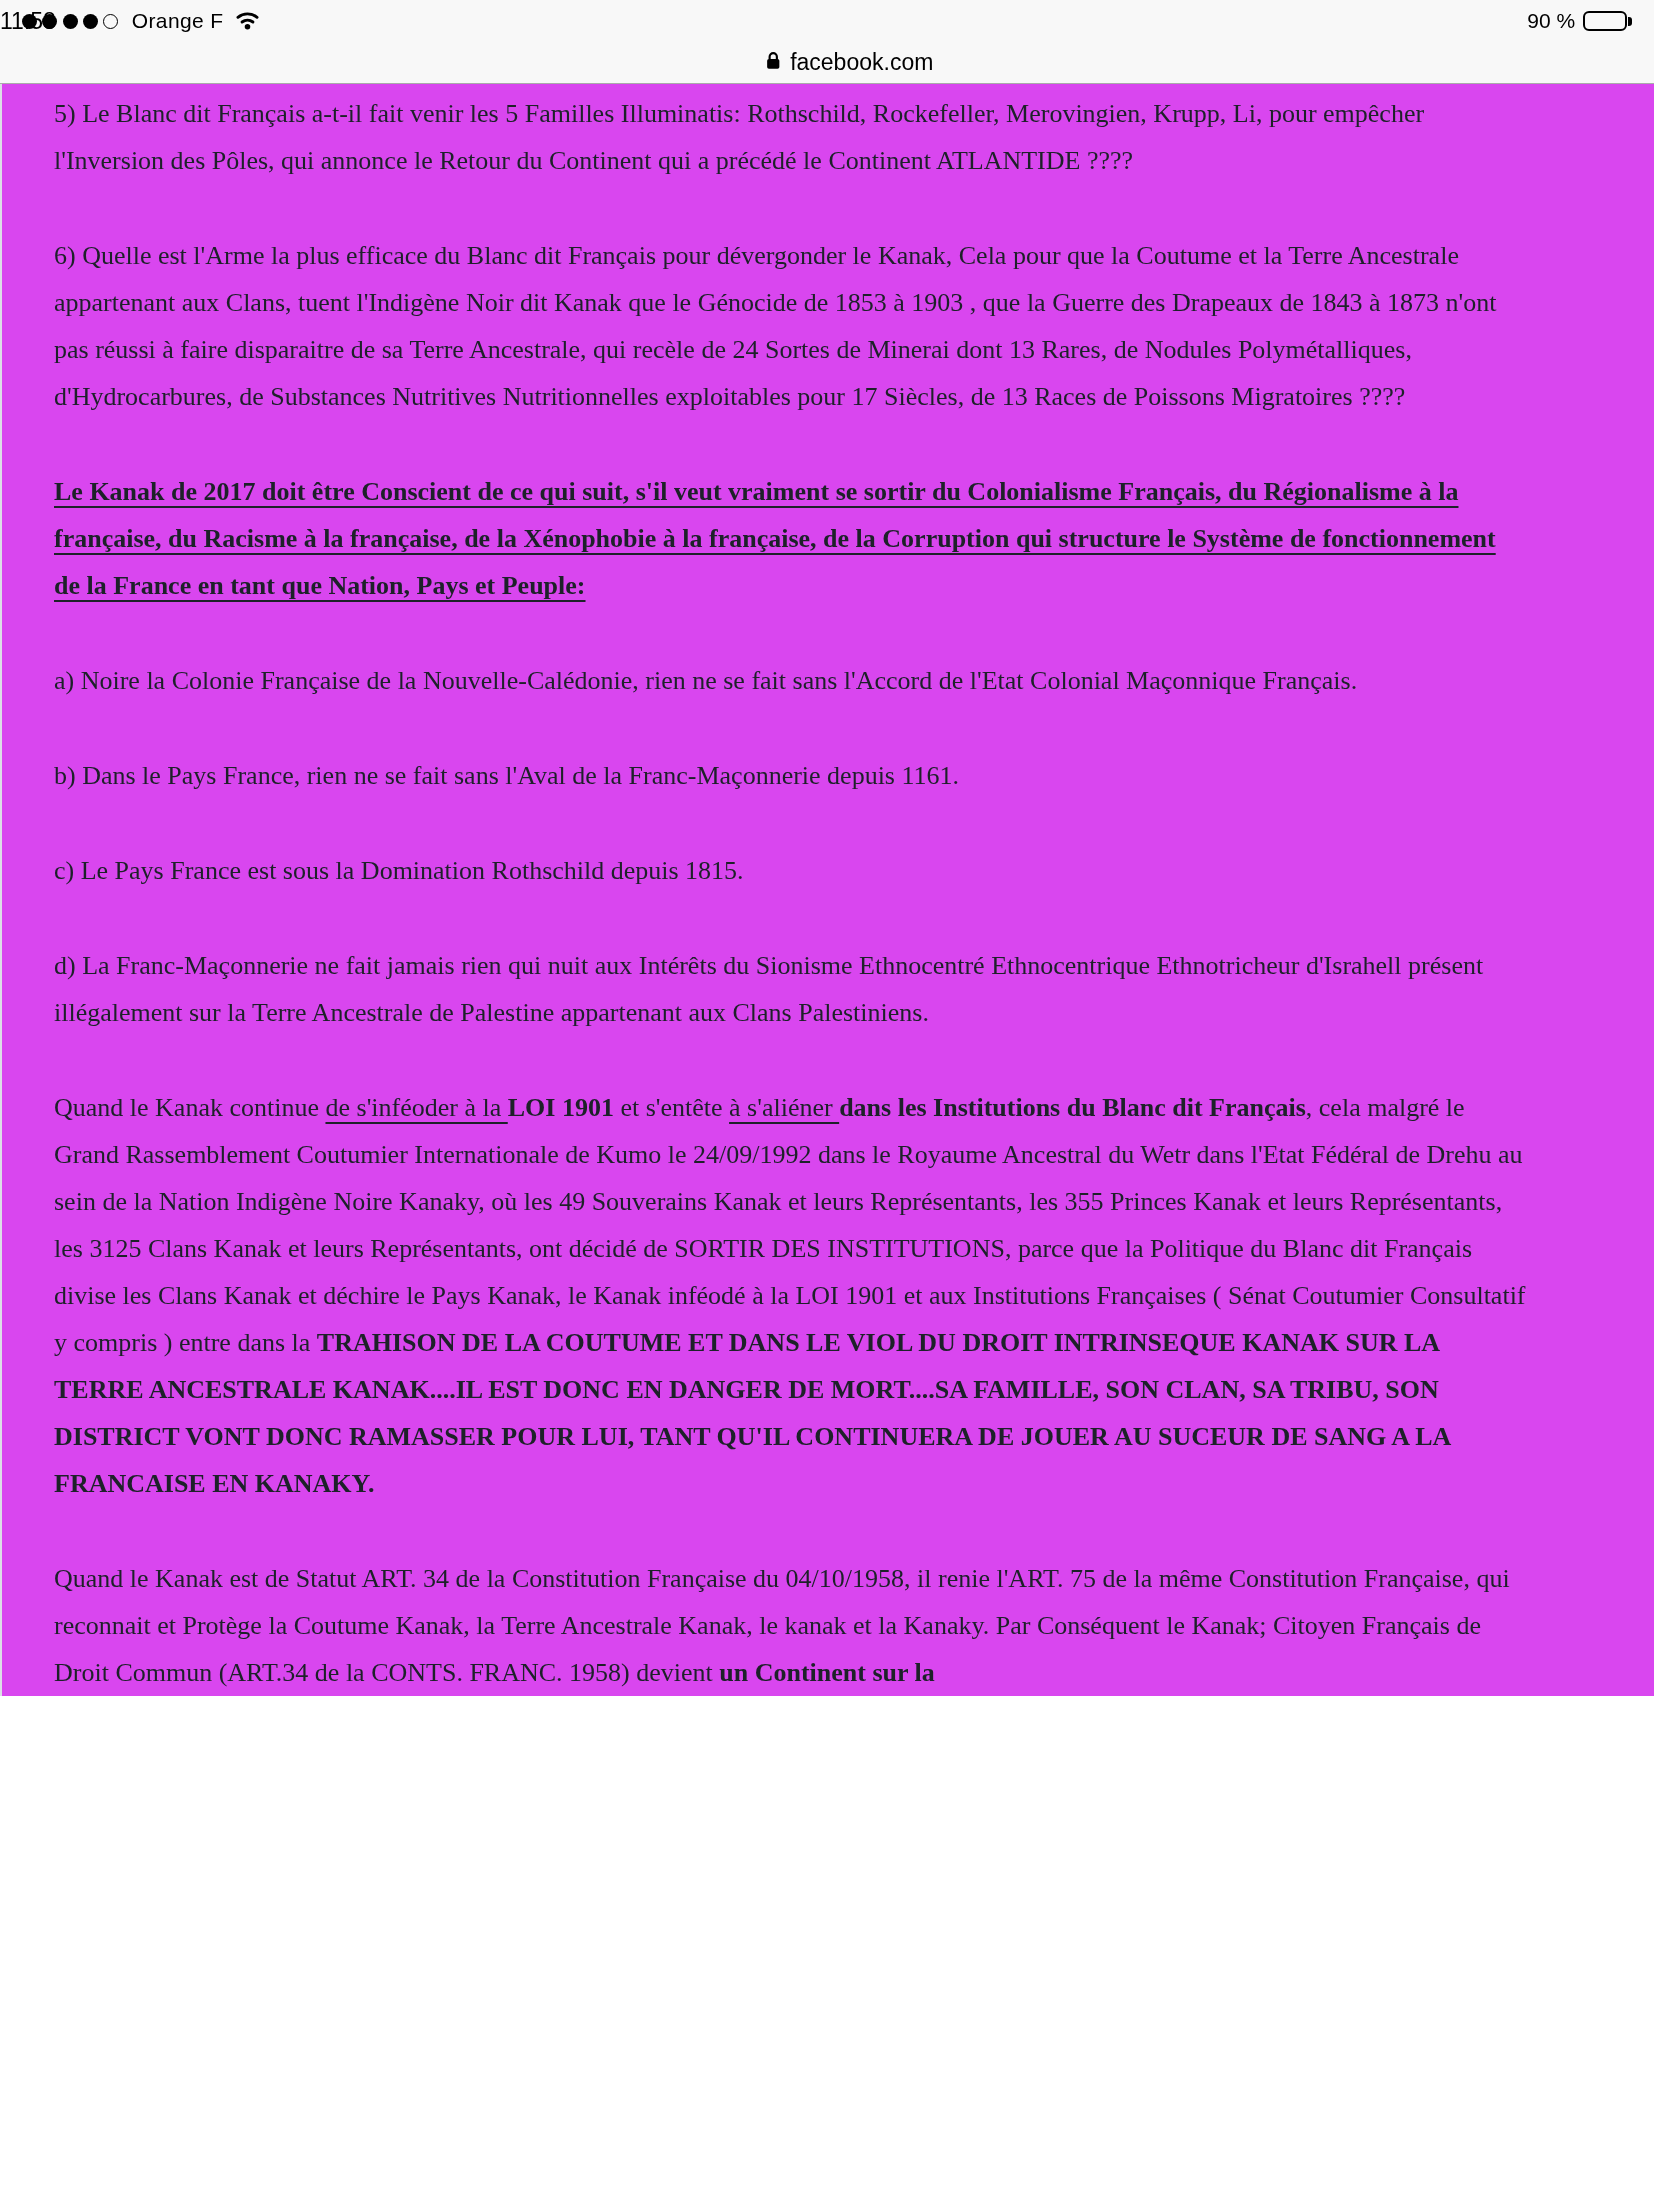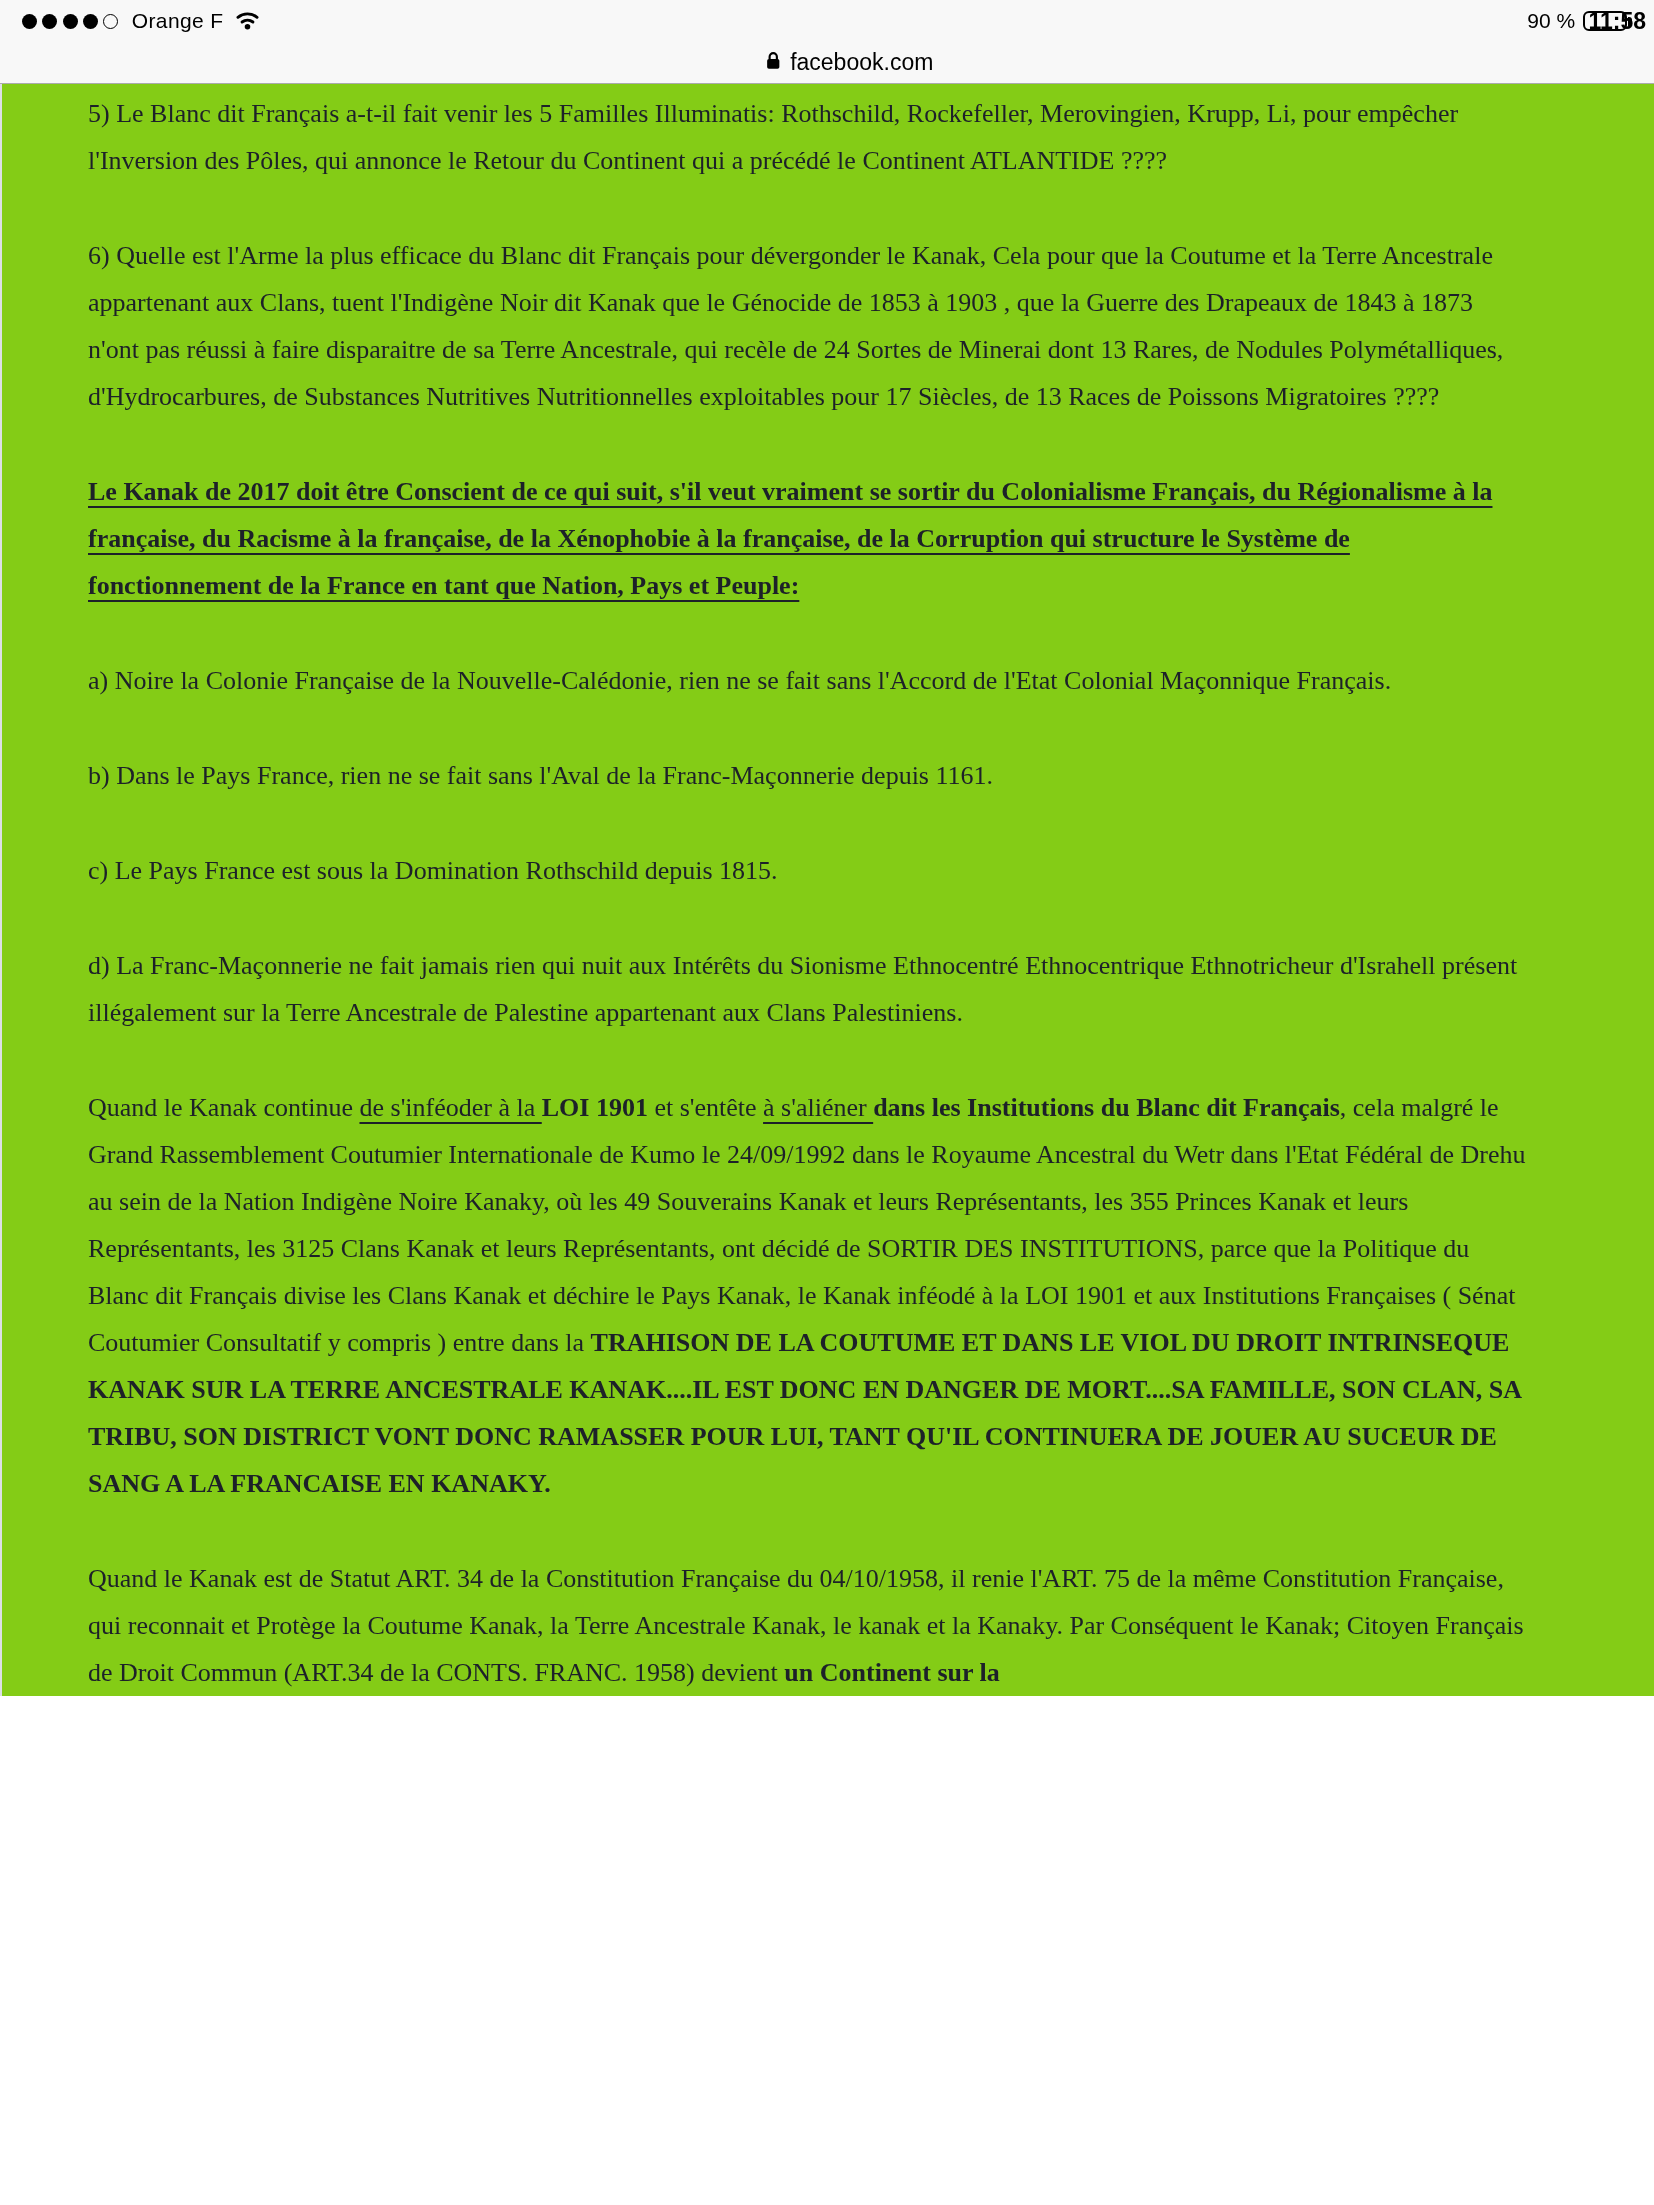--- a/index.html
+++ b/index.html
@@ -25,22 +25,22 @@
     position: relative;
   }
   .status-left { display: flex; align-items: center; gap: 7.5px; }
   .signal-dots { display: flex; align-items: center; gap: 5.3px; margin-right: 6px; }
   .sdot { width: 15px; height: 15px; border-radius: 50%; box-sizing: border-box; }
   .sdot.filled { background: #000; }
   .sdot.empty { border: 1.9px solid #000; background: transparent; }
   .carrier { font-size: 21px; letter-spacing: 0.4px; }
   .wifi { margin-left: 3px; }
   .status-time {
-    position: absolute; left: 0; right: 8px; text-align: right;
-    font-size: 23px; font-weight: 700;
+    position: absolute; left: 0; right: 8px; text-align: left;
+    font-size: 23px; font-weight: 400;
   }
   .status-right { margin-left: auto; display: flex; align-items: center; gap: 7.5px; z-index: 1; }
   .batt-pct { font-size: 21px; }
   .battery { display: flex; align-items: center; }
   .batt-body {
     width: 44px; height: 20px;
     border: 2.3px solid #000; border-radius: 6px;
     box-sizing: border-box; padding: 1.5px;
   }
   .batt-fill { height: 100%; background: #000; border-radius: 2.3px; }
@@ -50,23 +50,23 @@
   }
   .url-row {
     height: 41px;
     display: flex; align-items: center; justify-content: center;
     gap: 9px;
     padding-left: 44px;
   }
   .url-text { font-size: 23px; color: #000; }
   
   .page-content {
-    background: #84cc16;
+    background: #d946ef;
     border-left: 2.3px solid #dcdfe6;
-    padding: 6px 128px 0 86px;
+    padding: 6px 128px 0 52px;
     box-sizing: border-box;
   }
   .article {
     font-family: "Liberation Serif", serif;
     color: #1d2129;
     font-size: 26px;
     line-height: 47px;
   }
   .article p { margin: 0 0 48px 0; }
   .article .b { font-weight: 700; }

